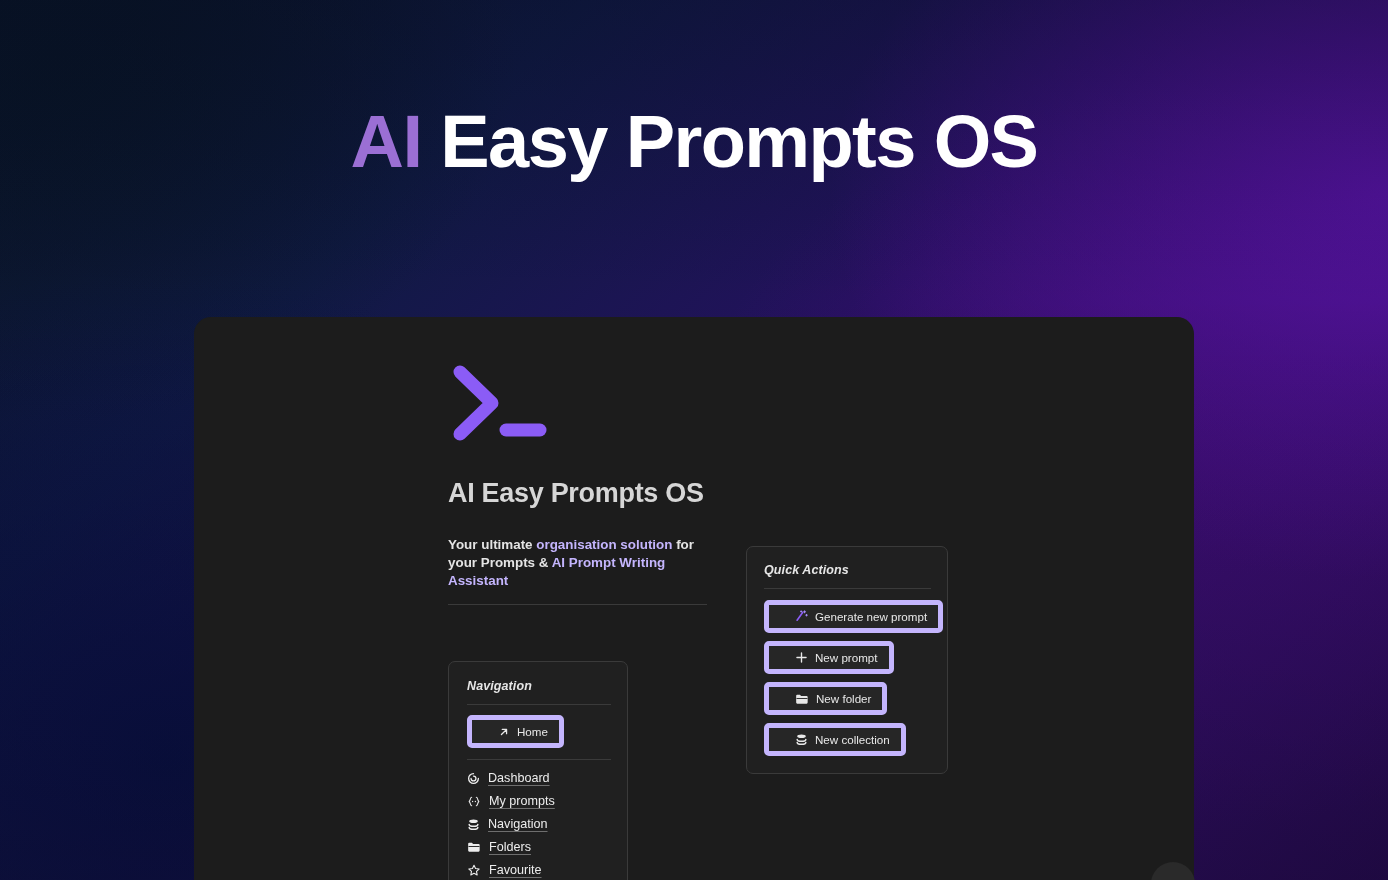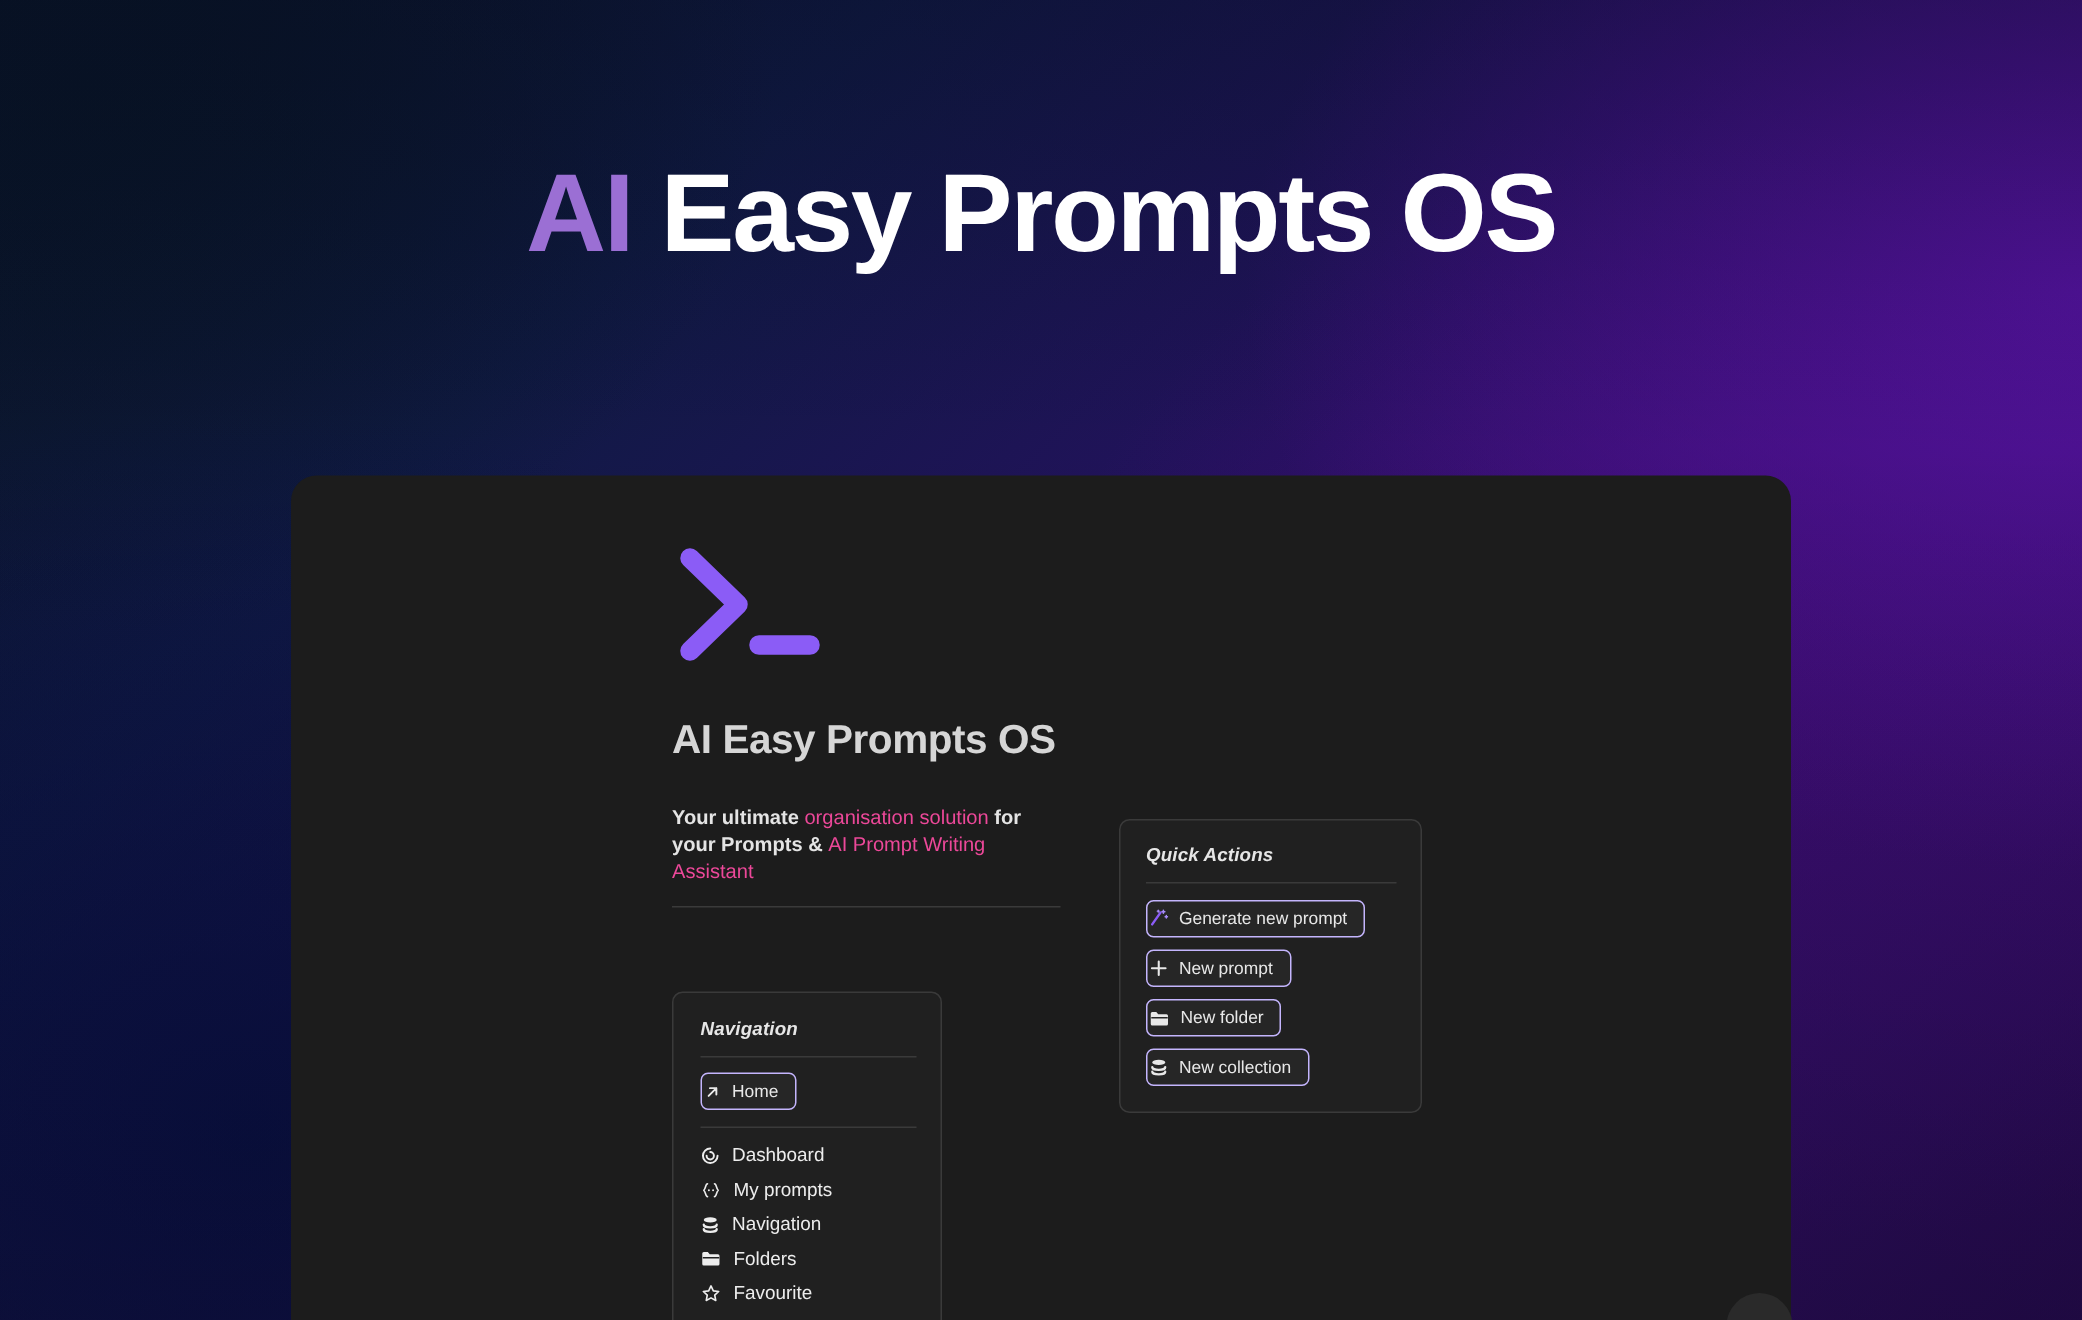--- a/index.html
+++ b/index.html
@@ -81,21 +81,21 @@
   }
 
   .tagline{
     margin-top:27px;
     width:262px;
     font-size:13.4px;
     line-height:18px;
     font-weight:bold;
     color:#e4e4e4;
   }
-  .tagline .hl{ color:#ec4899; font-weight:normal; }
+  .tagline .hl{ color:#c4b5fd; font-weight:bold; }
 
   .divider{
     margin-top:14px;
     width:259px; height:1px;
     background:#3a3a3a;
   }
 
   
   .panel{
     background:#202020;
@@ -115,35 +115,36 @@
 
   
   .nav-panel{
     position:absolute; left:0px; top:303px;
     width:180px; padding:17px 16px 16px 18px;
   }
   .nav-panel .panel-rule{ margin:11px 0 10px 0; }
   .btn{
     display:inline-flex; align-items:center; gap:7px;
     background:#262626;
-    border:1px solid #c4b5fd;
+    border:5px solid #c4b5fd;
     border-radius:5px;
-    padding:5px 11px 5px 1px;
+    padding:5px 11px 5px 26px;
     font-size:11.6px;
     color:#e8e8e8;
     white-space:nowrap;
   }
   .nav-list{ display:flex; flex-direction:column; gap:9px; }
   .nav-item{
     display:flex; align-items:center; gap:8px;
     font-size:12.6px;
     color:#ededed;
     white-space:nowrap;
   }
   .nav-item .lbl{
+    text-decoration:underline;
     text-underline-offset:2.5px;
     text-decoration-color:#6e6e6e;
     text-decoration-thickness:1px;
   }
 
   
   .qa-panel{
     position:absolute; left:298px; top:188px;
     width:202px; padding:16px 16px 17px 17px;
   }

